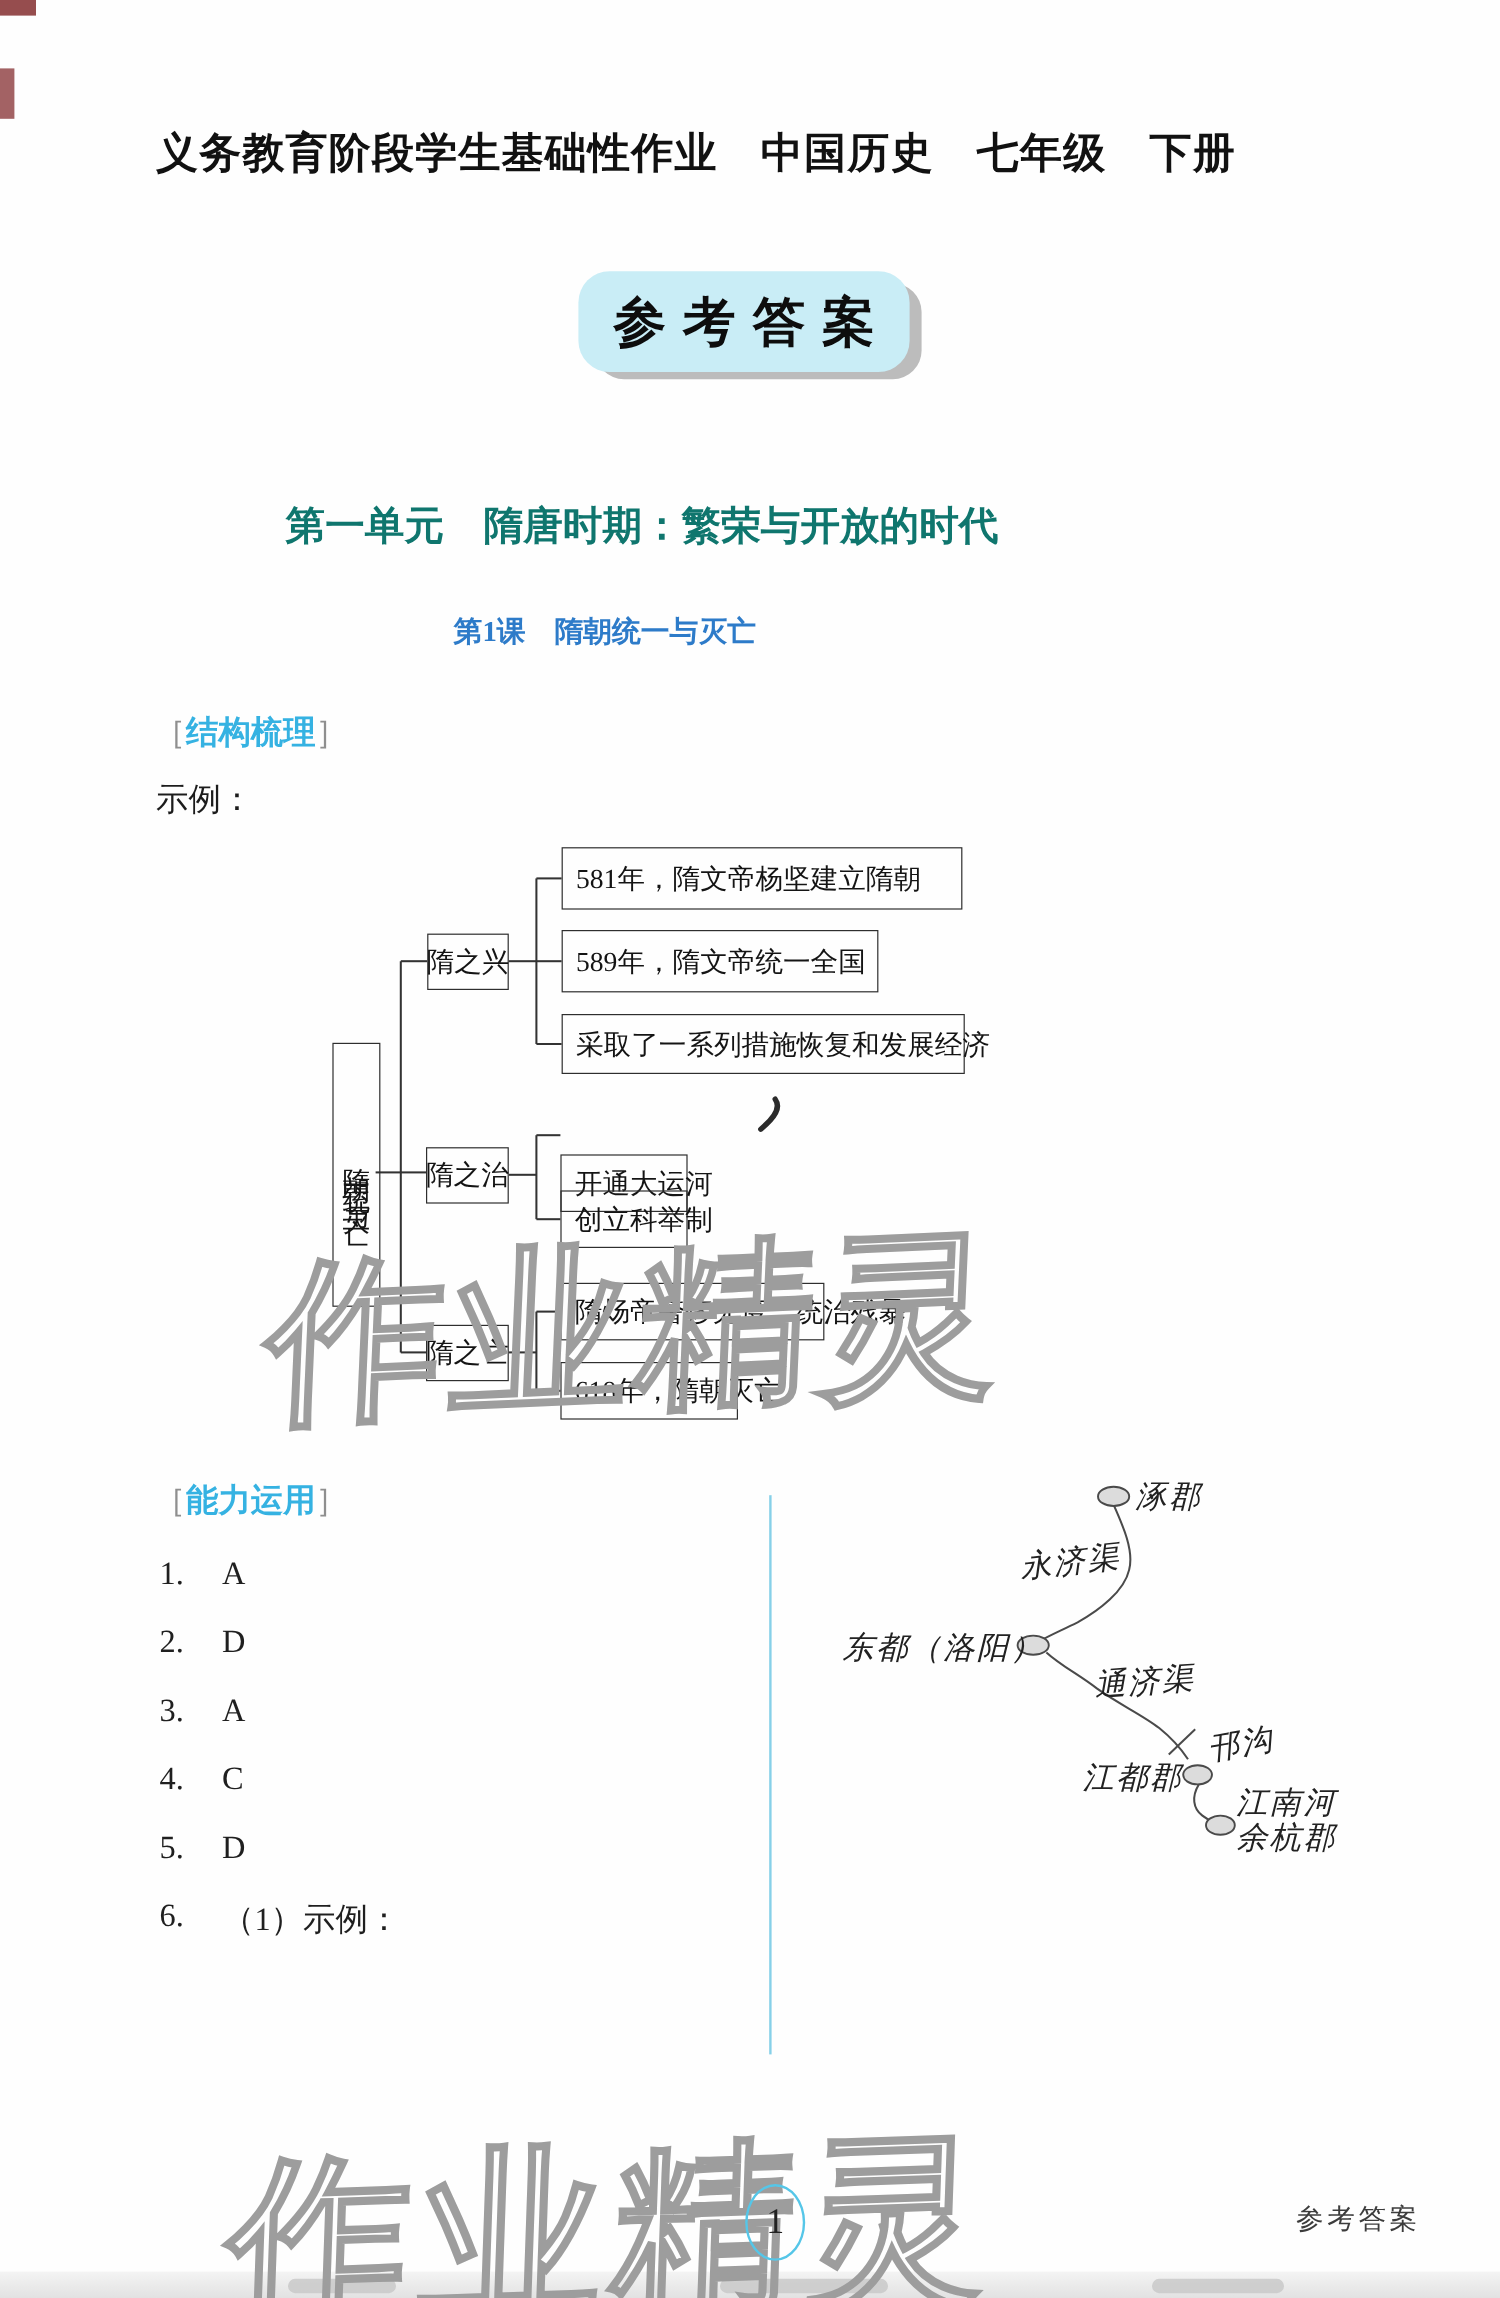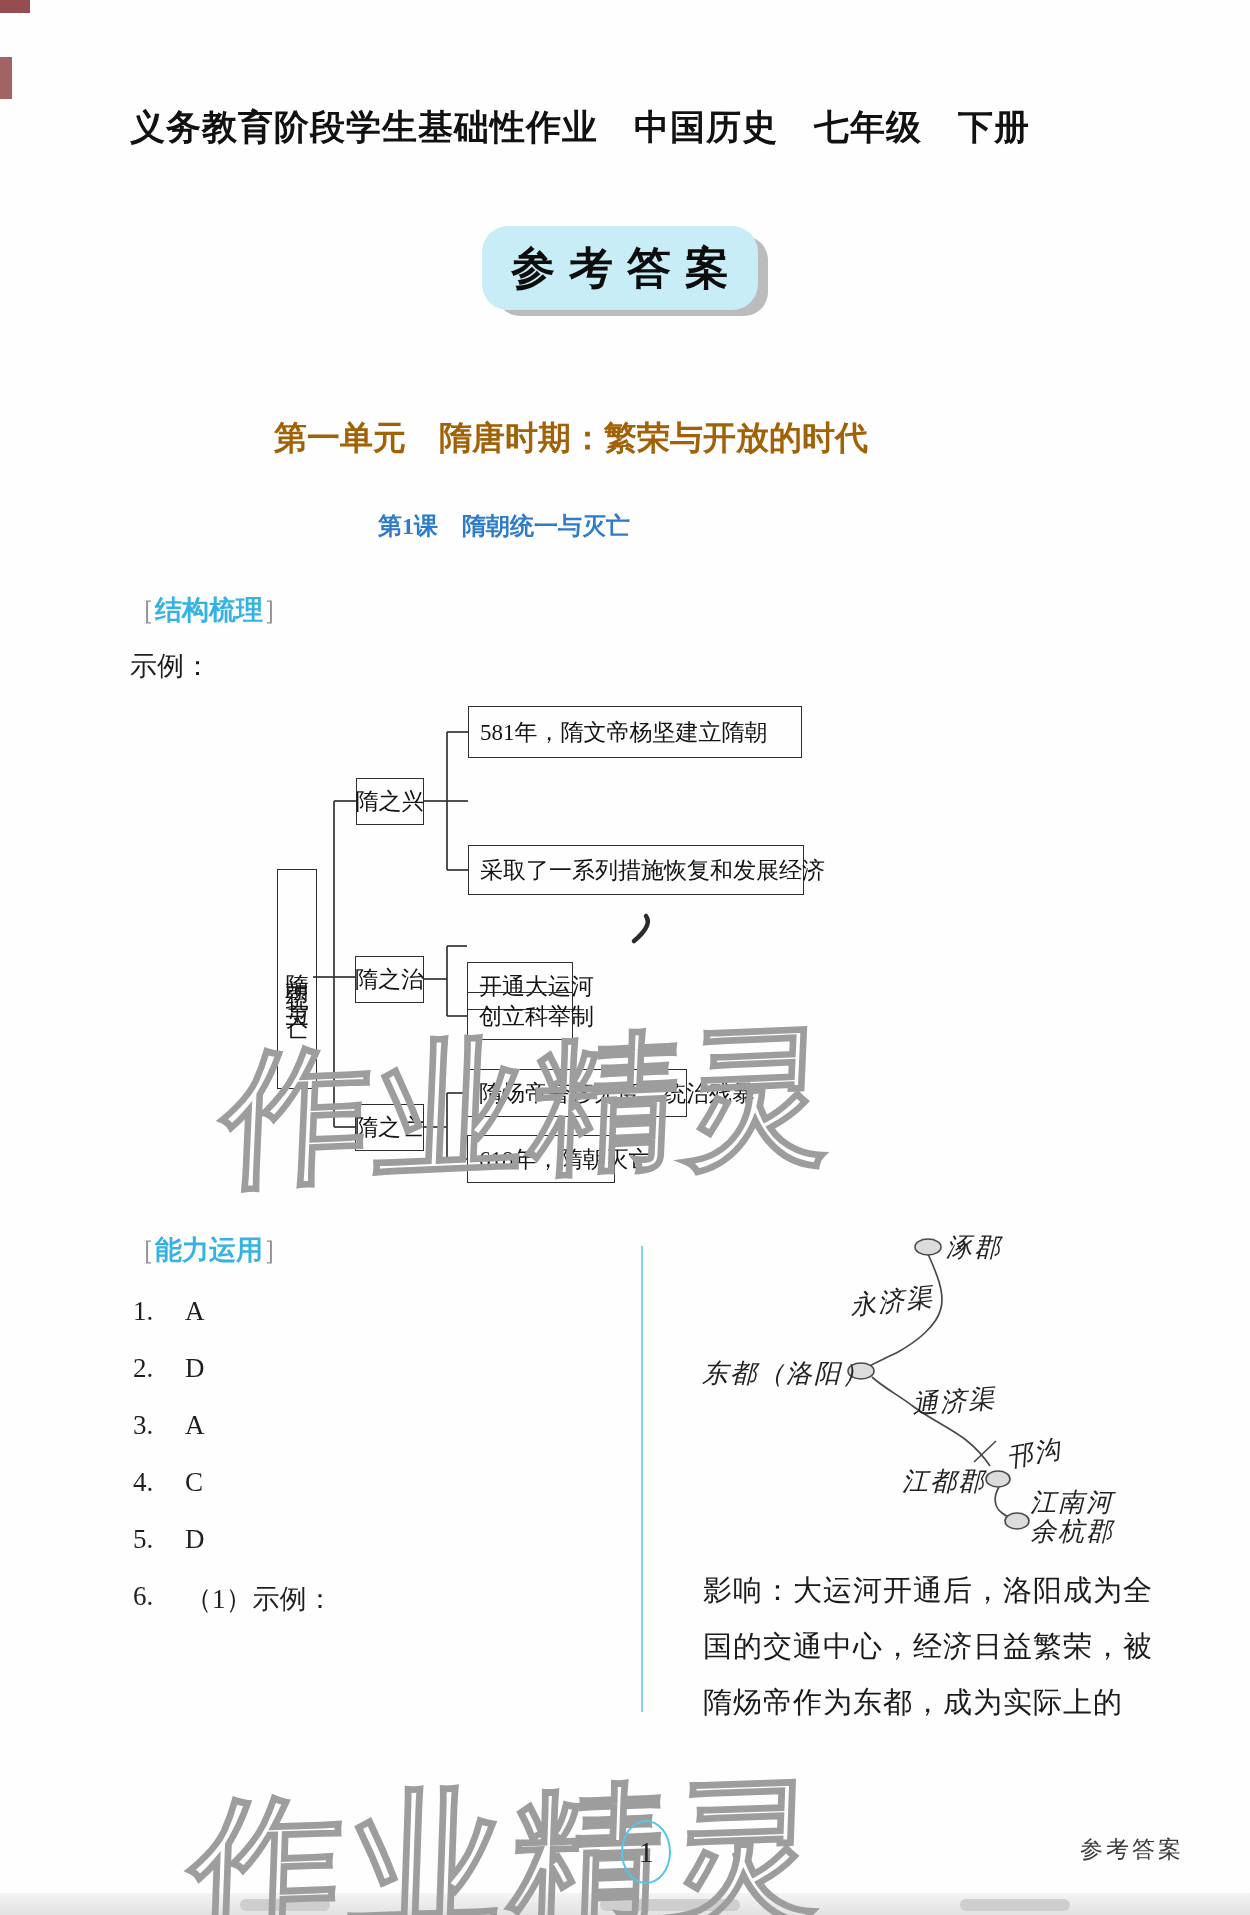--- a/index.html
+++ b/index.html
@@ -29,24 +29,23 @@
     background:#c9edf6;border-radius:26px;
     box-shadow:12px 8px 0 -2px #bcbcbc;
     display:flex;align-items:center;justify-content:center;
   }
   .answer-badge span{
     font-size:44px;font-weight:bold;letter-spacing:14px;color:#0d0d0d;
     padding-left:14px;
   }
   .unit-heading{
     left:238px;top:416px;width:820px;
-    font-size:33px;font-weight:bold;color:#a16207;
+    font-size:33px;font-weight:bold;color:#0f766e;
     font-family:Liberation Sans, sans-serif;
     white-space:nowrap;
-    margin-left:36px;
   }
   .lesson-heading{
     left:378px;top:510px;width:560px;
     font-size:24px;font-weight:bold;color:#2d7bc9;
     white-space:nowrap;
   }
   .section-label{
     font-size:27px;font-weight:bold;color:#35b2e2;
     font-family:"Liberation Sans",sans-serif;
     white-space:nowrap;
@@ -157,20 +156,21 @@
       <path d="M447 1093 H467"></path>
       <path d="M447 1159 H467"></path>
     </g>
     <path d="M646 916 C651 923 646 931 634 941" stroke="#2b2b2b" stroke-width="4.5" stroke-linecap="round" fill="none"></path>
   </svg>
 
   <div class="rootbox">隋朝统一与灭亡</div>
 
   <div class="fbox center" style="left:356px;top:778px;width:68px;height:47px;">隋之兴</div>
   <div class="fbox" style="left:468px;top:706px;width:334px;height:52px;">581年，隋文帝杨坚建立隋朝</div>
+  <div class="fbox" style="left:468px;top:775px;width:264px;height:52px;">589年，隋文帝统一全国</div>
   <div class="fbox" style="left:468px;top:845px;width:336px;height:50px;">采取了一系列措施恢复和发展经济</div>
 
   <div class="fbox center" style="left:355px;top:956px;width:69px;height:47px;">隋之治</div>
   <div class="fbox" style="left:467px;top:922px;width:106px;height:48px;margin-top:40px;">开通大运河</div>
   <div class="fbox" style="left:467px;top:992px;width:106px;height:48px;">创立科举制</div>
 
   <div class="fbox center" style="left:355px;top:1104px;width:69px;height:47px;">隋之亡</div>
   <div class="fbox" style="left:467px;top:1069px;width:220px;height:48px;">隋炀帝奢侈无度，统治残暴</div>
   <div class="fbox" style="left:467px;top:1135px;width:148px;height:48px;">618年，隋朝灭亡</div>
 
@@ -224,25 +224,20 @@
 
   <div class="map-label" style="left:946px;top:1230px;">涿郡</div>
   <div class="map-label" style="left:850px;top:1284px;transform:rotate(-6deg);">永济渠</div>
   <div class="map-label" style="left:702px;top:1356px;">东都（洛阳）</div>
   <div class="map-label" style="left:912px;top:1384px;transform:rotate(-4deg);">通济渠</div>
   <div class="map-label" style="left:1006px;top:1436px;transform:rotate(-10deg);">邗沟</div>
   <div class="map-label" style="left:902px;top:1464px;">江都郡</div>
   <div class="map-label" style="left:1030px;top:1485px;">江南河</div>
   <div class="map-label" style="left:1030px;top:1514px;">余杭郡</div>
 
-  <div class="abs impact">
-    <div>影响：大运河开通后，洛阳成为全</div>
-    <div>国的交通中心，经济日益繁荣，被</div>
-    <div>隋炀帝作为东都，成为实际上的</div>
-  </div>
 
   <div class="watermark wm-bottom">作业精灵</div>
 
   <div class="abs page-circle">
     <span>1</span>
   </div>
   <div class="abs footer-label">参考答案</div>
 
   <div class="abs bottom-strip">
     <span class="blot" style="left:240px;width:90px;"></span>

